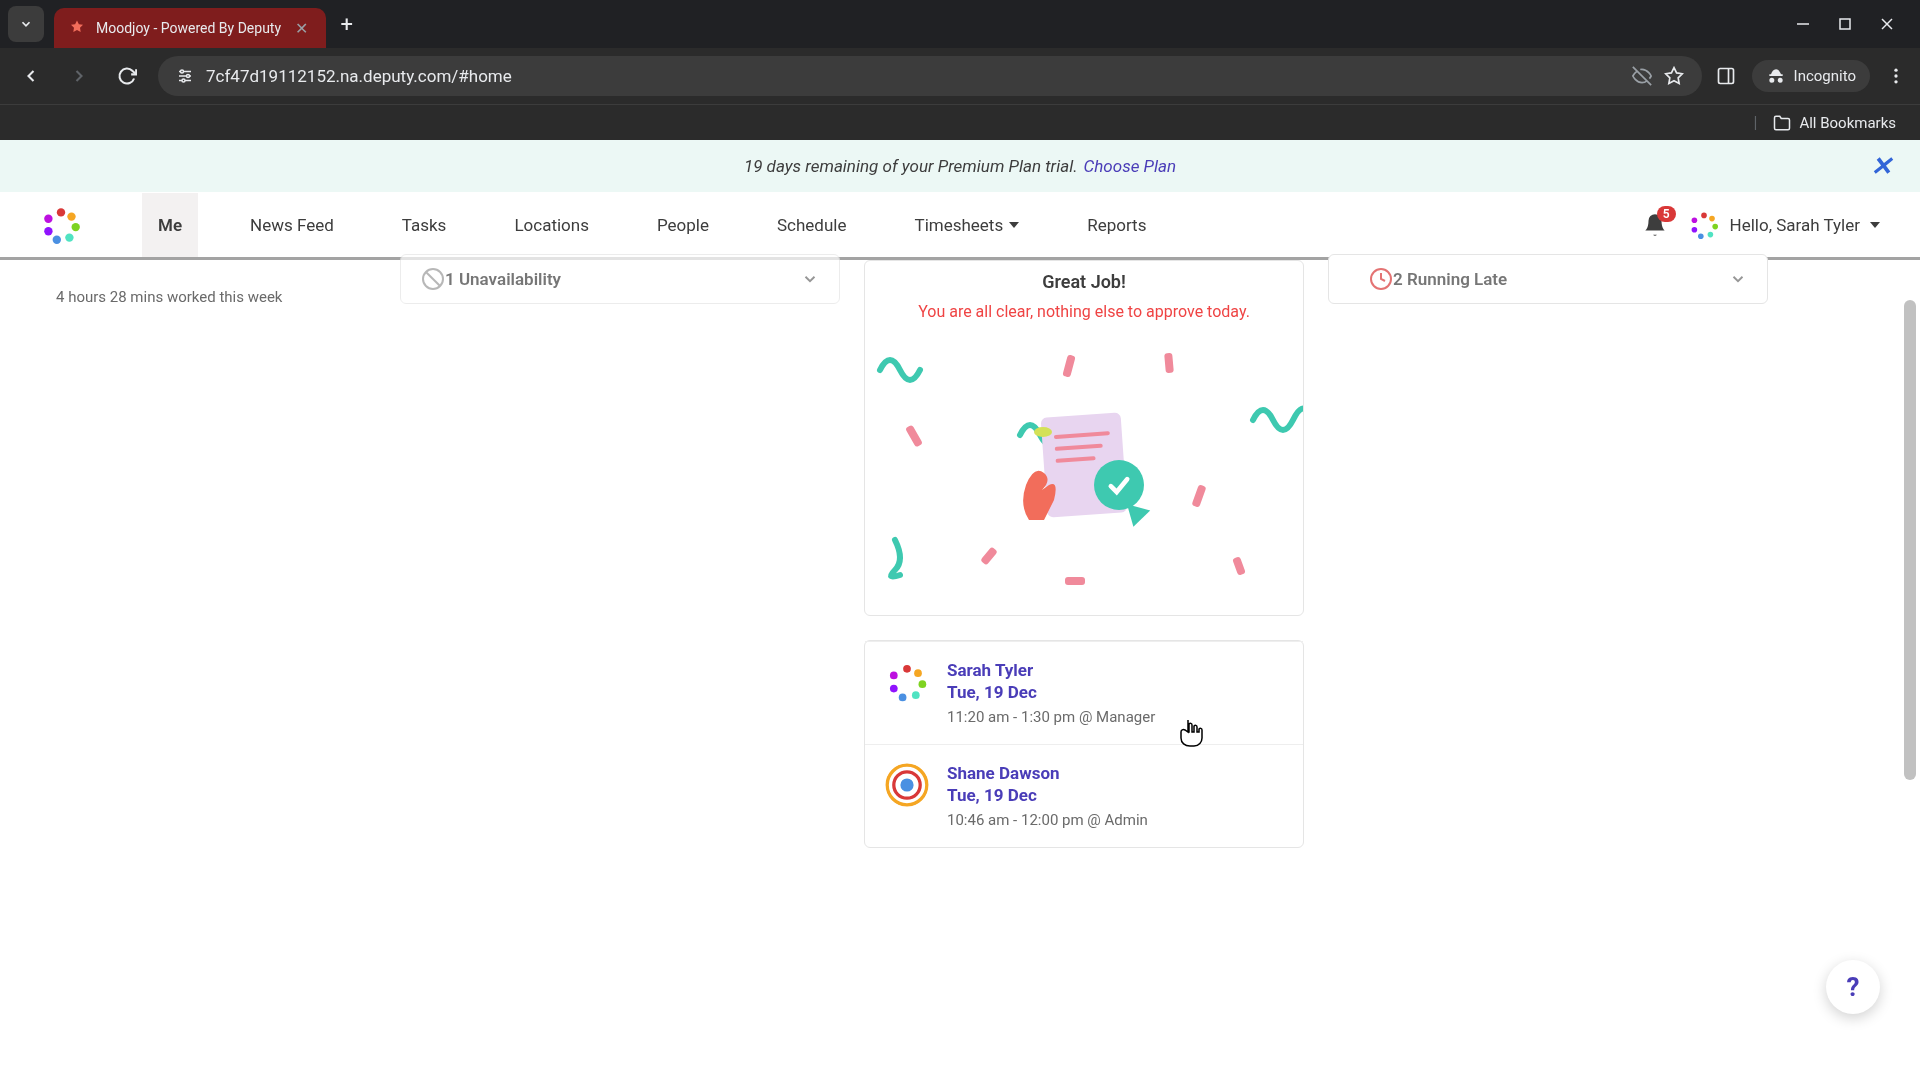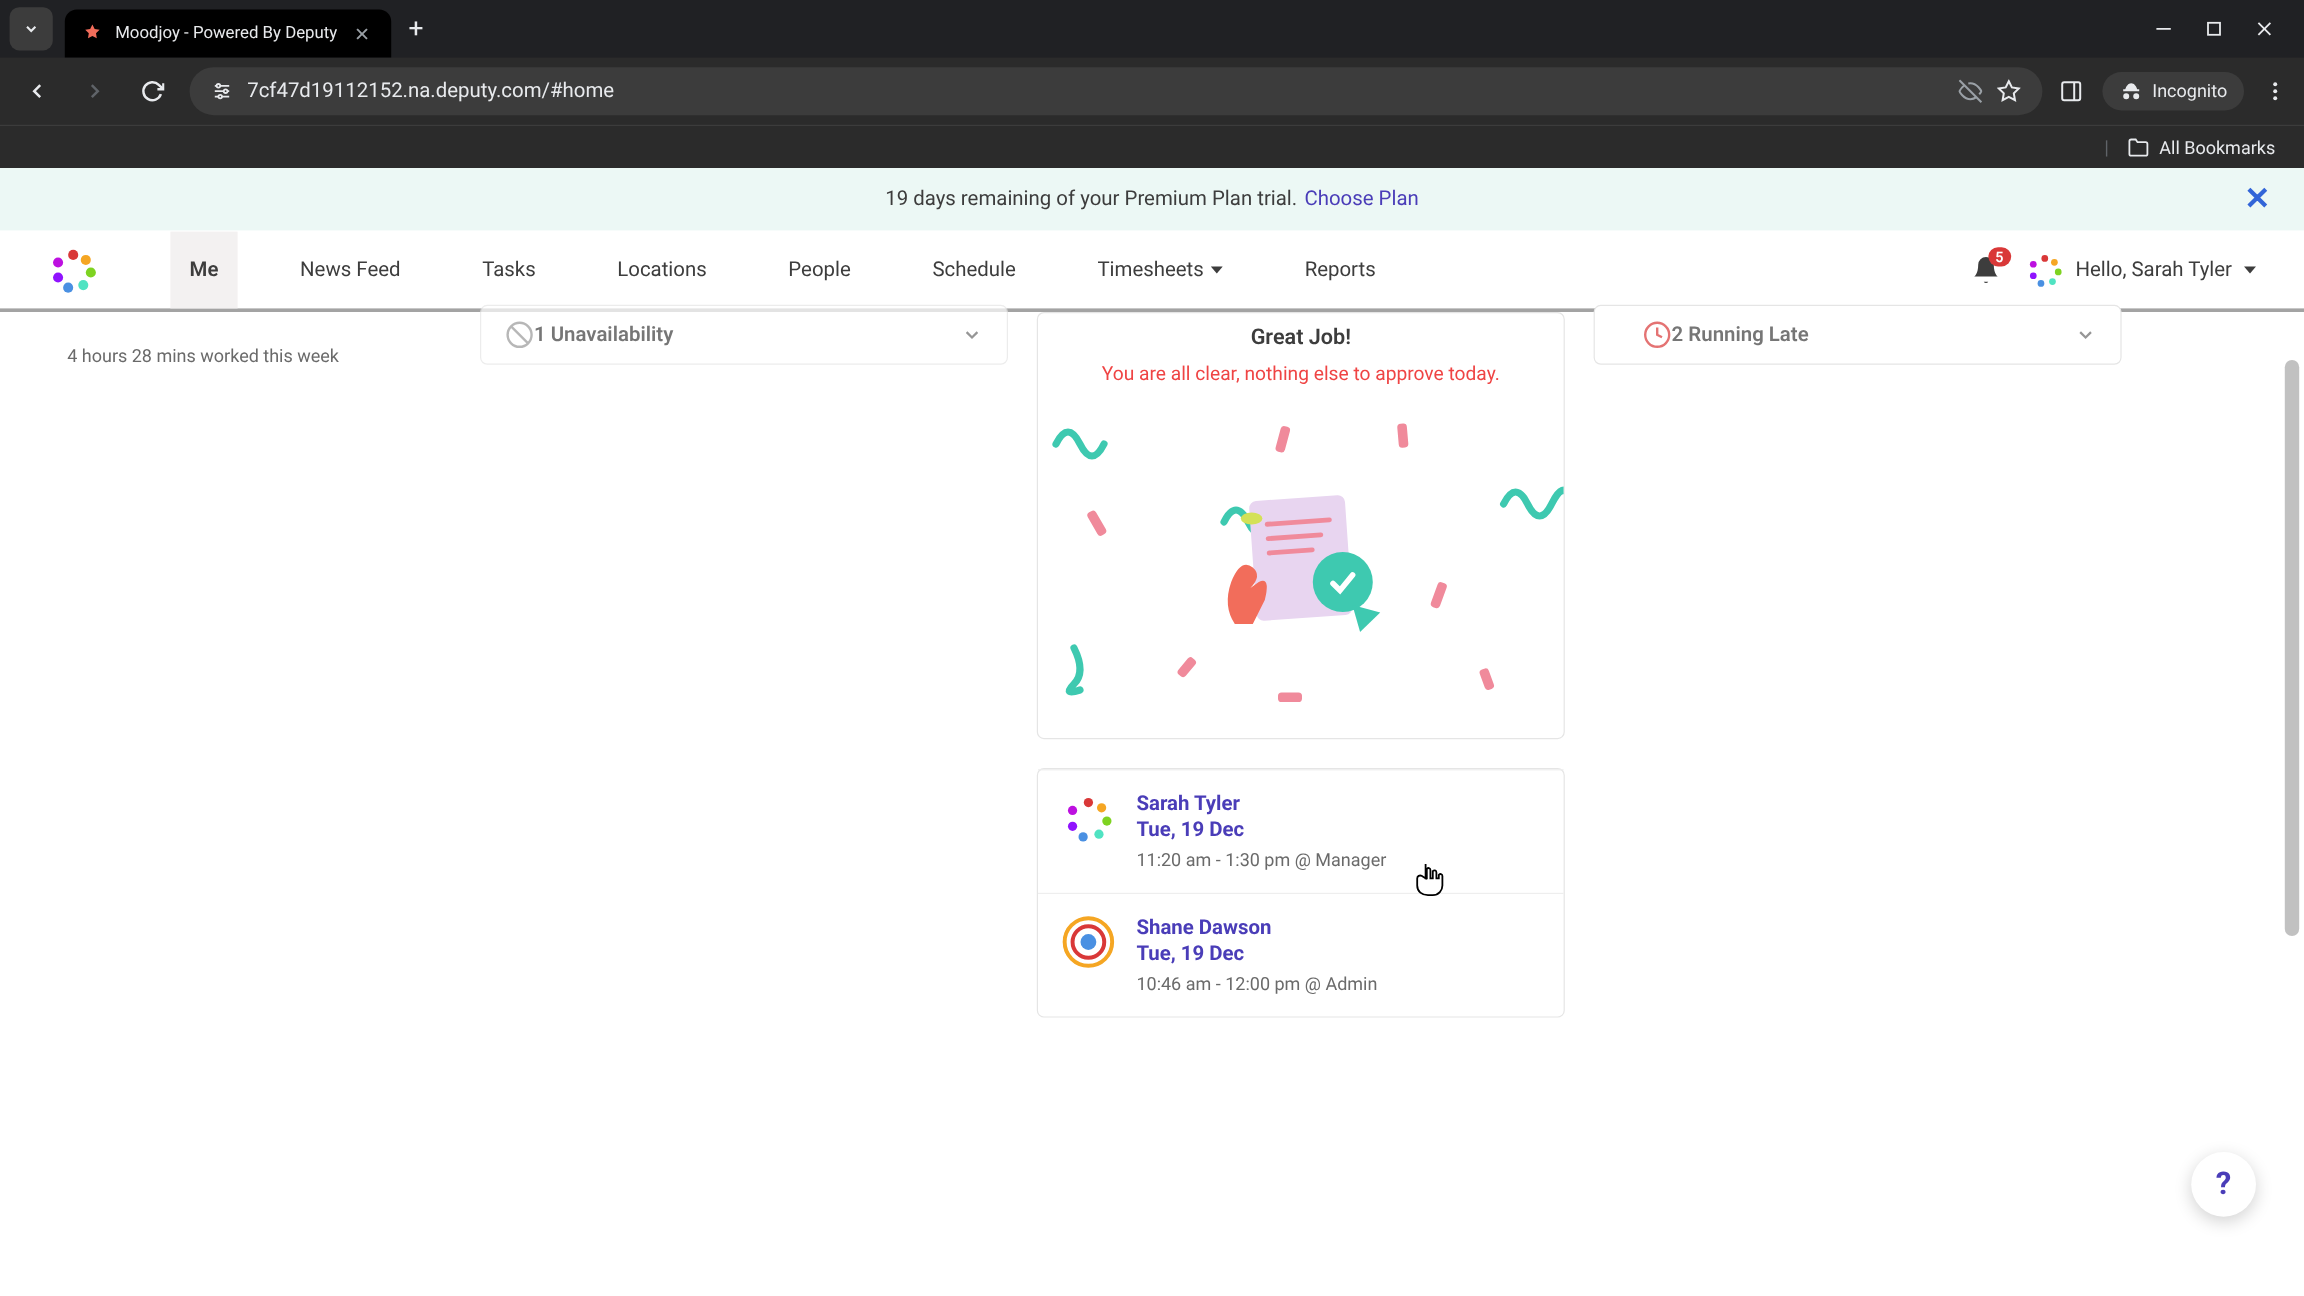--- a/index.html
+++ b/index.html
@@ -2,21 +2,21 @@
 <html><head>
 <meta charset="utf-8">
 <style>
 * { margin: 0; padding: 0; box-sizing: border-box; font-family: -apple-system, BlinkMacSystemFont, "Segoe UI", Roboto, sans-serif; }
 body { background: #fff; width: 1920px; height: 1080px; overflow: hidden; }
 
 
 .browser-chrome { background: #2b2b2b; color: #e8eaed; }
 .tab-bar { display: flex; align-items: center; height: 48px; padding: 0 8px; background: #202124; }
 .tab-search-btn { width: 36px; height: 36px; border-radius: 8px; background: #3c3c3c; display: flex; align-items: center; justify-content: center; margin-right: 10px; }
-.tab { display: flex; align-items: center; gap: 10px; background: #000000; padding: 8px 14px; border-radius: 10px 10px 0 0; height: 40px; max-width: 300px; margin-top: 8px; }
+.tab { display: flex; align-items: center; gap: 10px; background: #7f1d1d; padding: 8px 14px; border-radius: 10px 10px 0 0; height: 40px; max-width: 300px; margin-top: 8px; }
 .tab-favicon { width: 18px; height: 18px; color: #f26d5b; }
 .tab-title { font-size: 14px; color: #e8eaed; white-space: nowrap; overflow: hidden; text-overflow: ellipsis; max-width: 200px; }
 .tab-close { font-size: 16px; color: #9aa0a6; padding: 0 4px; }
 .new-tab-btn { margin-left: 14px; color: #e8eaed; font-size: 22px; }
 .window-controls { margin-left: auto; display: flex; gap: 28px; padding-right: 18px; color: #e8eaed; }
 .window-controls span svg { display: block; }
 
 .nav-bar { display: flex; align-items: center; height: 56px; padding: 0 14px; gap: 14px; }
 .nav-btn { width: 34px; height: 34px; display: flex; align-items: center; justify-content: center; color: #e8eaed; border-radius: 50%; }
 .nav-btn.disabled { color: #5f6368; }
@@ -25,21 +25,21 @@
 .toolbar-right { display: flex; align-items: center; gap: 16px; }
 .incognito-badge { display: flex; align-items: center; gap: 8px; background: #3c3c3c; border-radius: 24px; padding: 6px 14px; font-size: 15px; }
 
 .bookmarks-bar { display: flex; justify-content: flex-end; padding: 8px 24px; border-top: 1px solid #3c3c3c; }
 .bookmarks-btn { display: flex; align-items: center; gap: 8px; color: #e8eaed; font-size: 15px; }
 .divider { color: #5f6368; margin-right: 16px; }
 
 
 .app-content { position: relative; height: calc(1080px - 176px); overflow: hidden; background: #fff; }
 
-.banner { background: #ecf8f5; display: flex; align-items: center; justify-content: center; height: 52px; font-size: 17px; color: #3d3d3d; position: relative; }
+.banner { background: #ecf8f5; display: flex; align-items: center; justify-content: center; height: 52px; font-size: 17px; color: #3d3d3d; position: relative; font-style: italic; }
 .banner-link { color: #4a3db8; margin-left: 6px; }
 .banner-close { position: absolute; right: 28px; top: 50%; transform: translateY(-50%); color: #3265d8; font-size: 26px; font-weight: bold; }
 
 .app-nav { display: flex; align-items: center; height: 68px; padding: 0 40px; border-bottom: 3px solid #a3a3a3; }
 .logo { width: 42px; height: 42px; margin-right: 60px; }
 .nav-items { display: flex; gap: 36px; align-items: center; }
 .nav-item { font-size: 17px; color: #3d3d3d; padding: 22px 16px; }
 .nav-item.active { background: #f3f1f1; font-weight: 600; }
 .nav-item-dropdown { display: flex; align-items: center; gap: 6px; }
 .nav-right { margin-left: auto; display: flex; align-items: center; gap: 20px; }

